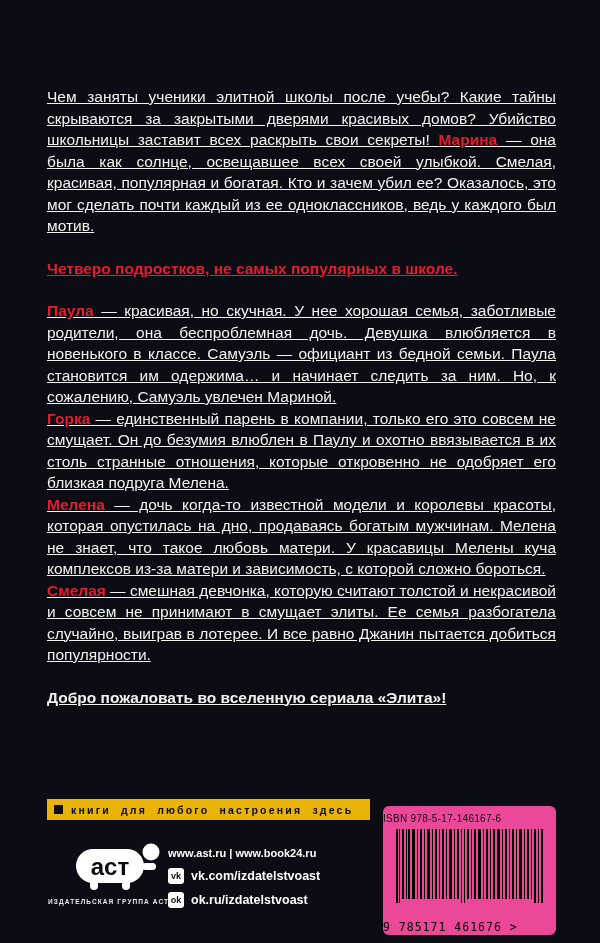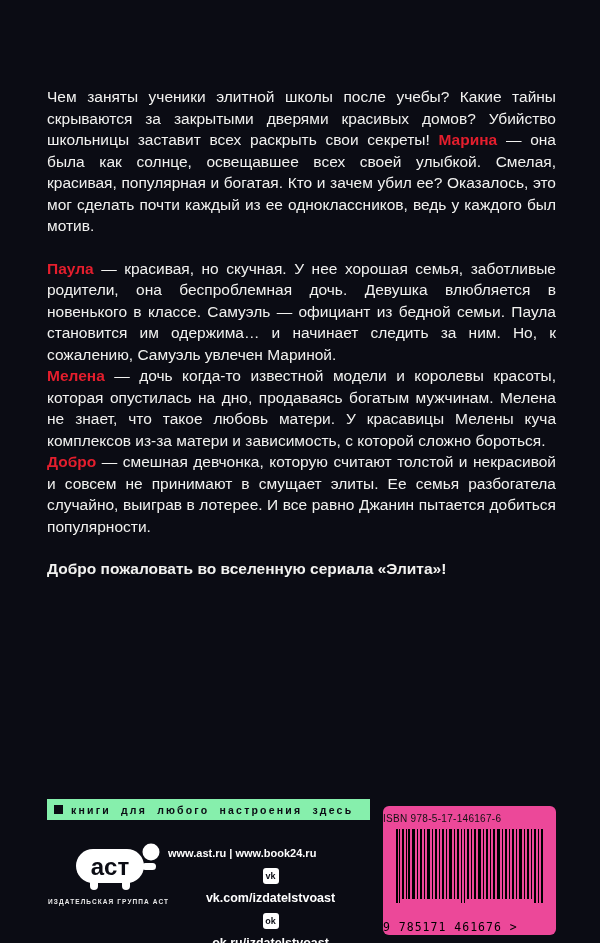--- a/index.html
+++ b/index.html
@@ -11,30 +11,30 @@
     position:relative;
     overflow:hidden;
   }
   .content{
     position:absolute;
     left:47px; top:86px; width:509px;
     font-size:15.5px; line-height:21.5px;
     text-align:justify;
     hyphens:auto;
   }
-  .content p{margin:0;}
+  .content p{margin:0;text-decoration:underline;}
   .content p.gap{margin-top:21px;}
   .name{color:#e41e2d;font-weight:bold;}
   .tagline{color:#e41e2d;font-weight:bold;text-align:left;}
   .welcome{font-weight:bold;text-align:left;}
 
   
   .banner{
     position:absolute;left:47px;top:799px;width:323px;height:21px;
-    background:#86efac;color:#0b0c14;
+    background:#eab308;color:#0b0c14;
     display:flex;align-items:center;gap:8px;
     padding-left:7px;box-sizing:border-box;
     font-size:10.5px;font-weight:bold;letter-spacing:2.2px;word-spacing:5px;
   }
   .banner-square{width:9px;height:9px;background:#0b0c14;flex:0 0 auto;}
 
   .logo-block{
     position:absolute;left:48px;top:839px;width:116px;
     text-align:right;
   }
@@ -45,21 +45,21 @@
   }
 
   .links-block{
     position:absolute;left:168px;top:847px;width:205px;
   }
   .sites{
     font-size:11px;font-weight:bold;color:#ffffff;margin-bottom:9px;
     white-space:nowrap;
   }
   .social-row{
-    display:flex;align-items:center;gap:7px;margin-bottom:8px;flex-direction:column;
+    display:flex;align-items:center;gap:7px;margin-bottom:8px;
   }
   .social-icon{
     width:16px;height:16px;background:#ffffff;color:#0b0c14;
     border-radius:3px;display:flex;align-items:center;justify-content:center;
     font-size:9px;font-weight:bold;flex:0 0 auto;
   }
   .social-label{font-size:12.5px;font-weight:bold;color:#ffffff;white-space:nowrap;}
 
   .isbn-box{
     position:absolute;left:383px;top:806px;width:173px;height:129px;
@@ -76,27 +76,29 @@
 </style>
 </head>
 <body>
 
 <div>
 
   <div class="content">
 
     <p><span>Чем заняты ученики элитной школы после учебы? Какие тайны скрываются за закрытыми дверями красивых домов? Убийство школьницы заставит всех раскрыть свои секреты! </span><span class="name">Марина</span><span> — она была как солнце, освещавшее всех своей улыбкой. Смелая, красивая, популярная и богатая. Кто и зачем убил ее? Оказалось, это мог сделать почти каждый из ее одноклассников, ведь у каждого был мотив.</span></p>
 
+    <p class="tagline gap">Четверо подростков, не самых популярных в школе.</p>
 
     <p class="gap"><span class="name">Паула</span><span> — красивая, но скучная. У нее хорошая семья, заботливые родители, она беспроблемная дочь. Девушка влюбляется в новенького в классе. Самуэль — официант из бедной семьи. Паула становится им одержима… и начинает следить за ним. Но, к сожалению, Самуэль увлечен Мариной.</span></p>
 
+    <p><span class="name">Горка</span><span> — единственный парень в компании, только его это совсем не смущает. Он до безумия влюблен в Паулу и охотно ввязывается в их столь странные отношения, которые откровенно не одобряет его близкая подруга Мелена.</span></p>
 
     <p><span class="name">Мелена</span><span> — дочь когда-то известной модели и королевы красоты, которая опустилась на дно, продаваясь богатым мужчинам. Мелена не знает, что такое любовь матери. У красавицы Мелены куча комплексов из-за матери и зависимость, с которой сложно бороться.</span></p>
 
-    <p><span class="name">Добро</span><span> — смешная девчонка, которую считают толстой и некрасивой и совсем не принимают в смущает элиты. Ее семья разбогатела случайно, выиграв в лотерее. И все равно Джанин пытается добиться популярности.</span></p>
+    <p><span class="name">Смелая</span><span> — смешная девчонка, которую считают толстой и некрасивой и совсем не принимают в смущает элиты. Ее семья разбогатела случайно, выиграв в лотерее. И все равно Джанин пытается добиться популярности.</span></p>
 
 
     <p class="welcome gap">Добро пожаловать во вселенную сериала «Элита»!</p>
 
   </div>
 
   <div class="banner">
     <span class="banner-square"></span>
     <span>книги для любого настроения здесь</span>
   </div>

